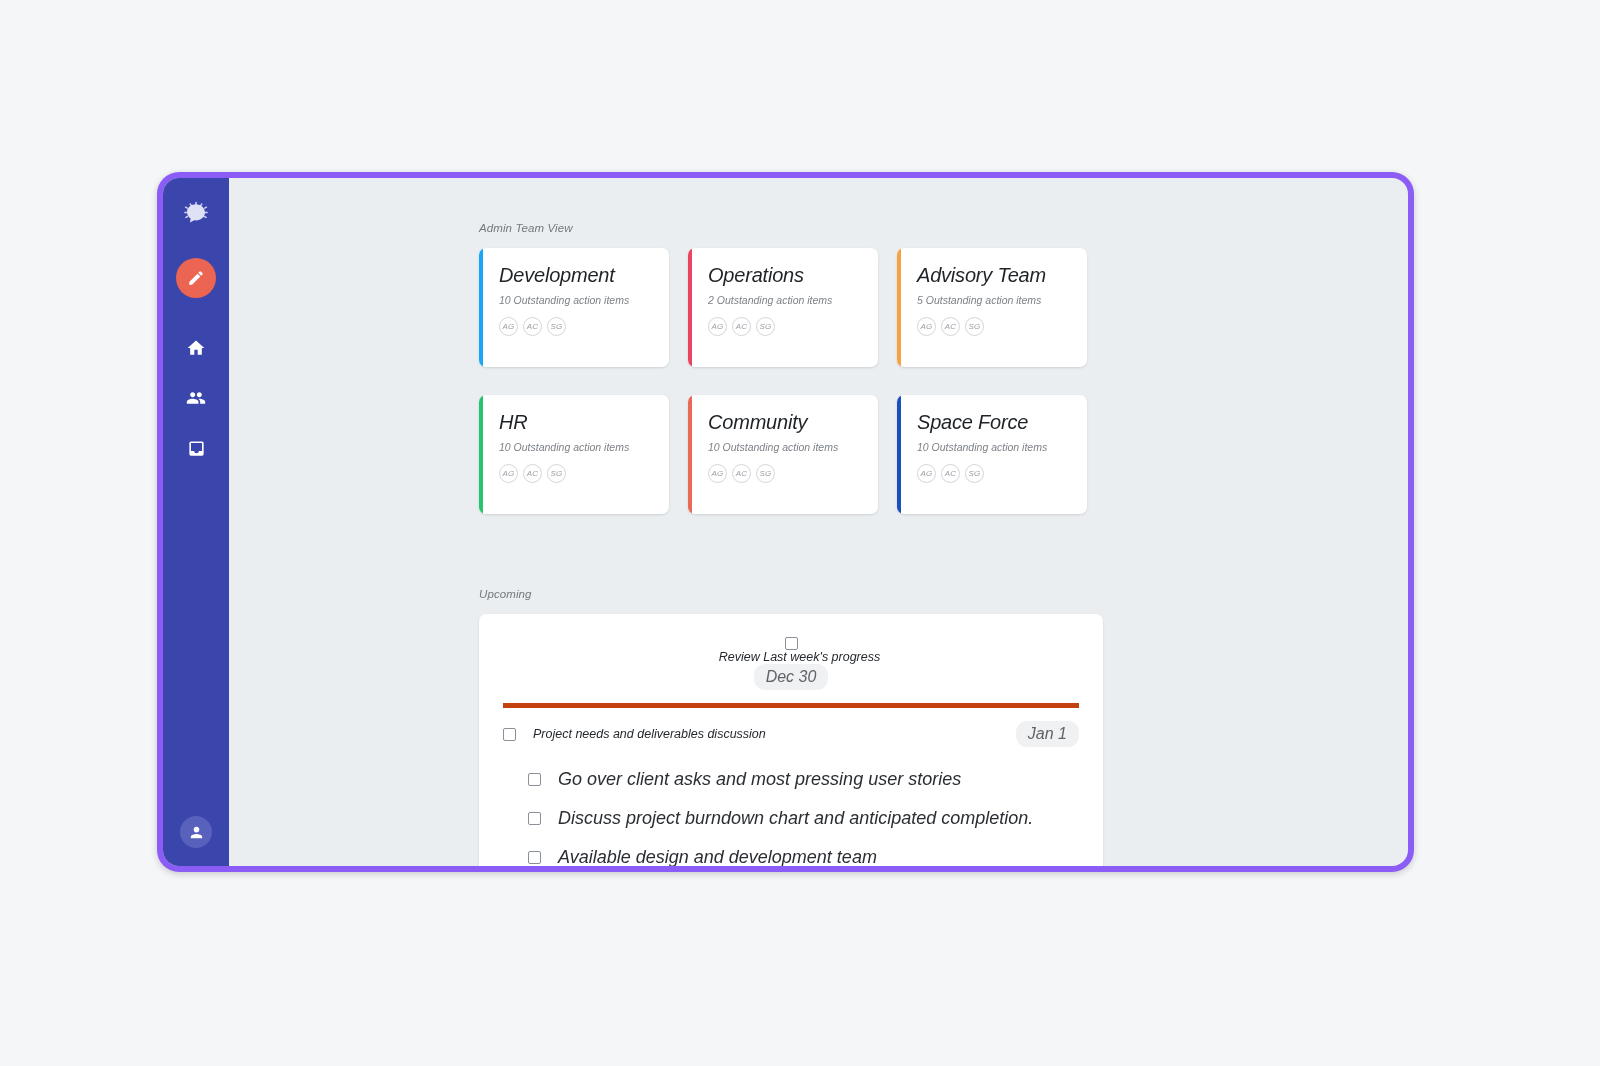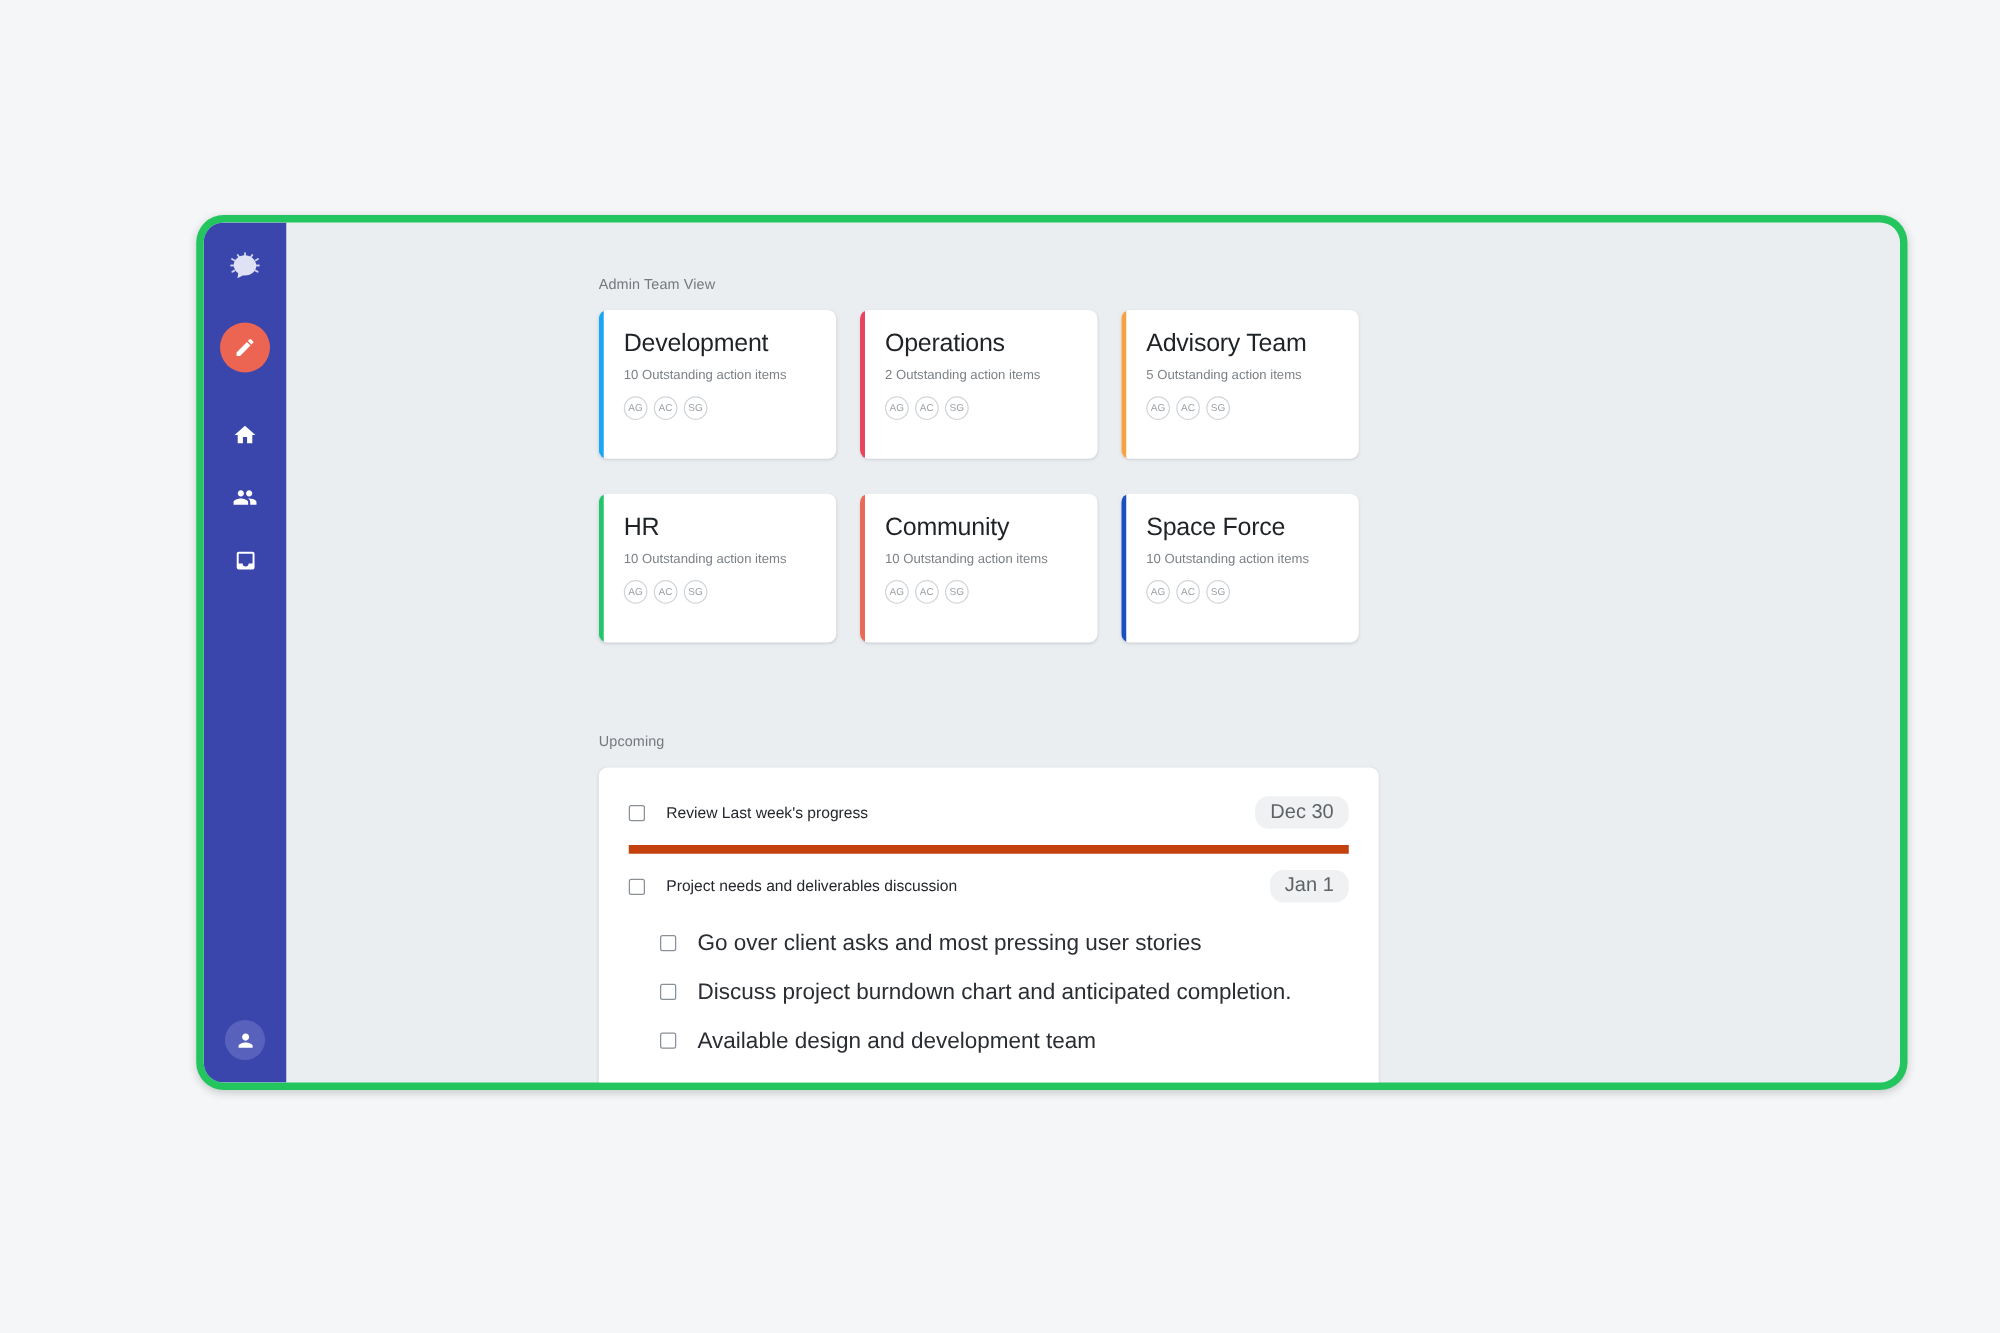--- a/index.html
+++ b/index.html
@@ -14,26 +14,27 @@
     background: #f4f6f7;
     font-family: "Liberation Sans", sans-serif;
     -webkit-font-smoothing: antialiased;
   }
 
   
   #device-frame {
     position: absolute;
     left: 157px;
     top: 172px;
-    width: 1369px;
+    width: 1257px;
     height: 700px;
-    background: #22c55e;
+    background: #8b5cf6;
     border-radius: 22px;
     padding: 6px;
     box-shadow: 0 2px 7px rgba(0,0,0,0.18);
+    font-style: italic;
   }
   #device-screen {
     width: 100%;
     height: 100%;
     background: #ebeef0;
     border-radius: 16px;
     overflow: hidden;
     display: flex;
   }
 
@@ -154,21 +155,21 @@
     border-radius: 7px;
     padding: 10px 24px 22px 24px;
     box-shadow: 0 1px 3px rgba(16,24,40,0.09), 0 1px 1px rgba(16,24,40,0.04);
   }
   .task-row {
     display: flex;
     align-items: center;
     padding: 13px 0;
     cursor: pointer;
   }
-  .task-row.divided { border-bottom: 7px solid #c2410c; }
+  .task-row.divided { border-bottom: 5px solid #c2410c; flex-direction: column; }
   .task-row.sub { padding: 9px 0 9px 25px; }
   .checkbox {
     width: 13px; height: 13px;
     border: 1.4px solid #8a9097;
     border-radius: 2px;
     flex: 0 0 13px;
     background: #fff;
     cursor: pointer;
   }
   .task-label {

